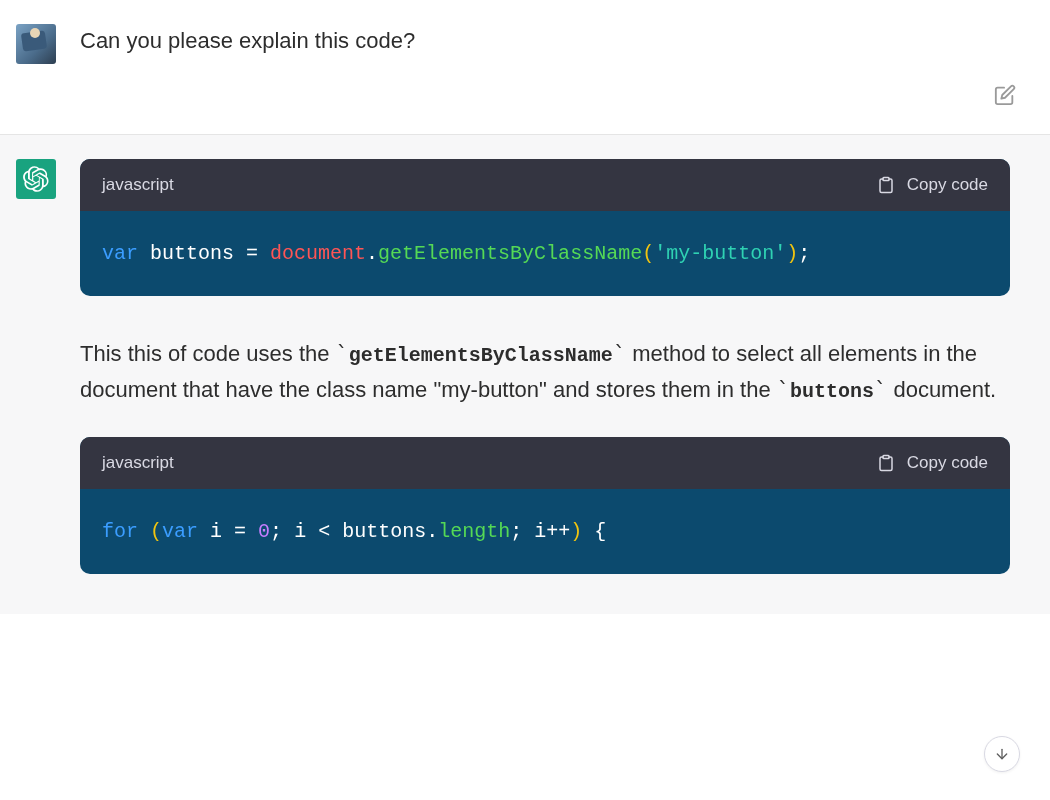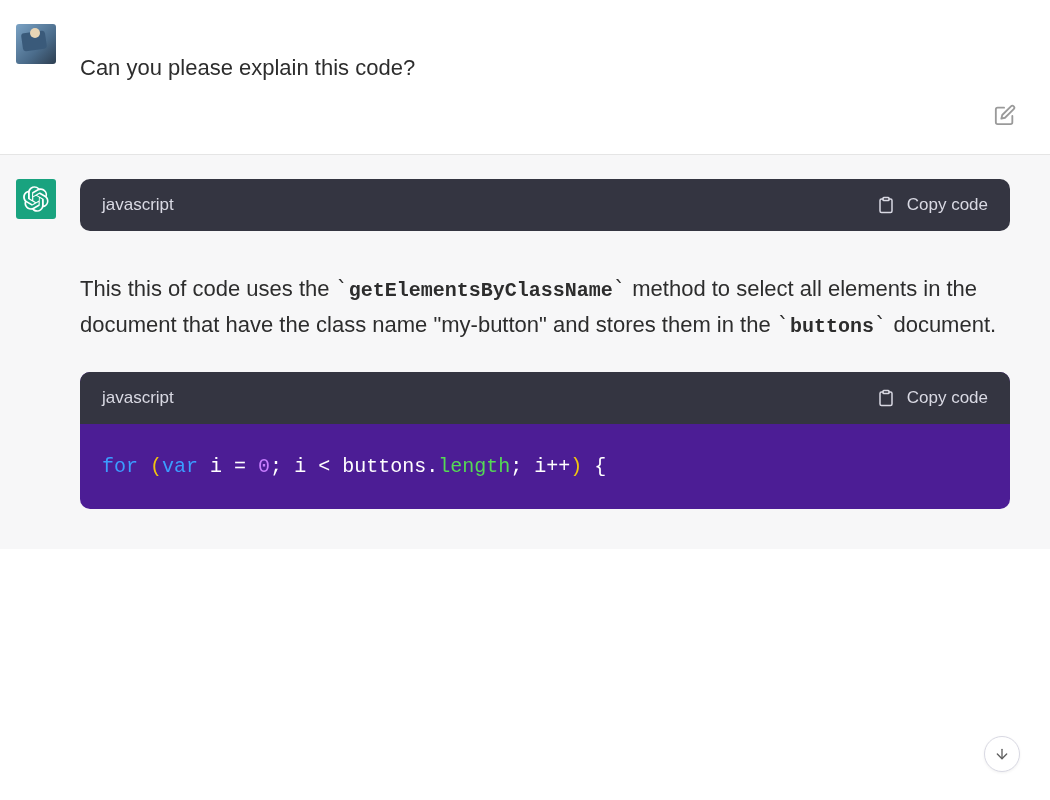--- a/index.html
+++ b/index.html
@@ -68,38 +68,37 @@
   }
   .content {
     flex: 1;
     min-width: 0;
     padding-right: 20px;
   }
   .user-text {
     font-size: 22px;
     color: #2d2d2d;
     line-height: 1.5;
-    margin-top: 27px;
   }
   .edit-action {
     position: absolute;
     right: 34px;
     bottom: 24px;
     color: #9a9a9a;
     cursor: pointer;
   }
   .edit-action svg { width: 22px; height: 22px; }
   .assistant-text {
     font-size: 22px;
     color: #2d2d2d;
     line-height: 1.65;
   }
   .para { margin-bottom: 28px; }
   .codeblock {
-    background: #4c1d95;
+    background: #0c4a6e;
     border-radius: 10px;
     overflow: hidden;
     margin-bottom: 40px;
   }
   .codeblock .cb-header {
     display: flex;
     justify-content: space-between;
     align-items: center;
     background: #343541;
     padding: 12px 22px;
@@ -186,20 +185,21 @@
         <div class="cb-header">
           <span class="cb-lang">javascript</span>
           <span class="cb-copy">
             <svg viewBox="0 0 24 24" fill="none" stroke="currentColor" stroke-width="2" stroke-linecap="round" stroke-linejoin="round">
               <path d="M16 4h2a2 2 0 0 1 2 2v14a2 2 0 0 1-2 2H6a2 2 0 0 1-2-2V6a2 2 0 0 1 2-2h2"></path>
               <rect x="8" y="2" width="8" height="4" rx="1" ry="1"></rect>
             </svg>
             <span>Copy code</span>
           </span>
         </div>
+        <div class="cb-body"><span class="tok-kw">var</span> <span class="tok-id">buttons</span><span class="tok-op"> = </span><span class="tok-obj">document</span><span class="tok-op">.</span><span class="tok-prop">getElementsByClassName</span><span class="tok-pun">(</span><span class="tok-str">'my-button'</span><span class="tok-pun">)</span><span class="tok-op">;</span></div>
       </div>
 
       <p class="para">
         <span>This this of code uses the </span><span class="tick">`</span><span class="inline-code">getElementsByClassName</span><span class="tick">`</span><span> method to select all elements in the document that have the class name "my-button" and stores them in the </span><span class="tick">`</span><span class="inline-code">buttons</span><span class="tick">`</span><span> document.</span>
       </p>
 
       <div class="codeblock" style="margin-bottom:0;">
         <div class="cb-header">
           <span class="cb-lang">javascript</span>
           <span class="cb-copy">

